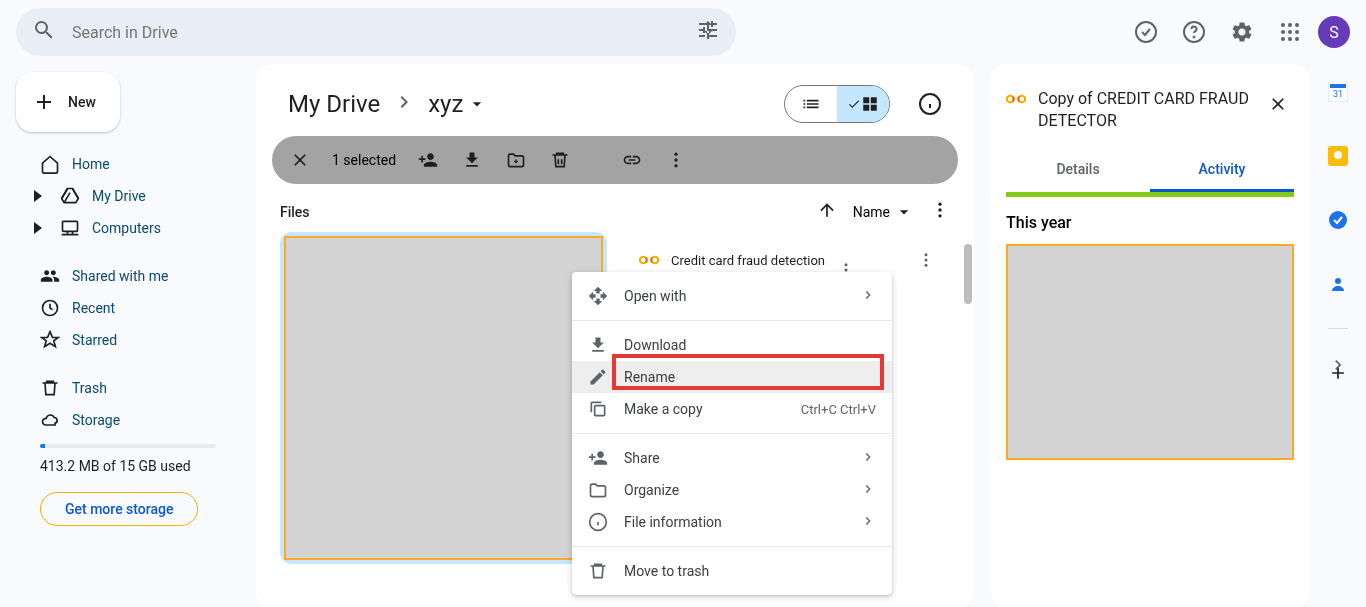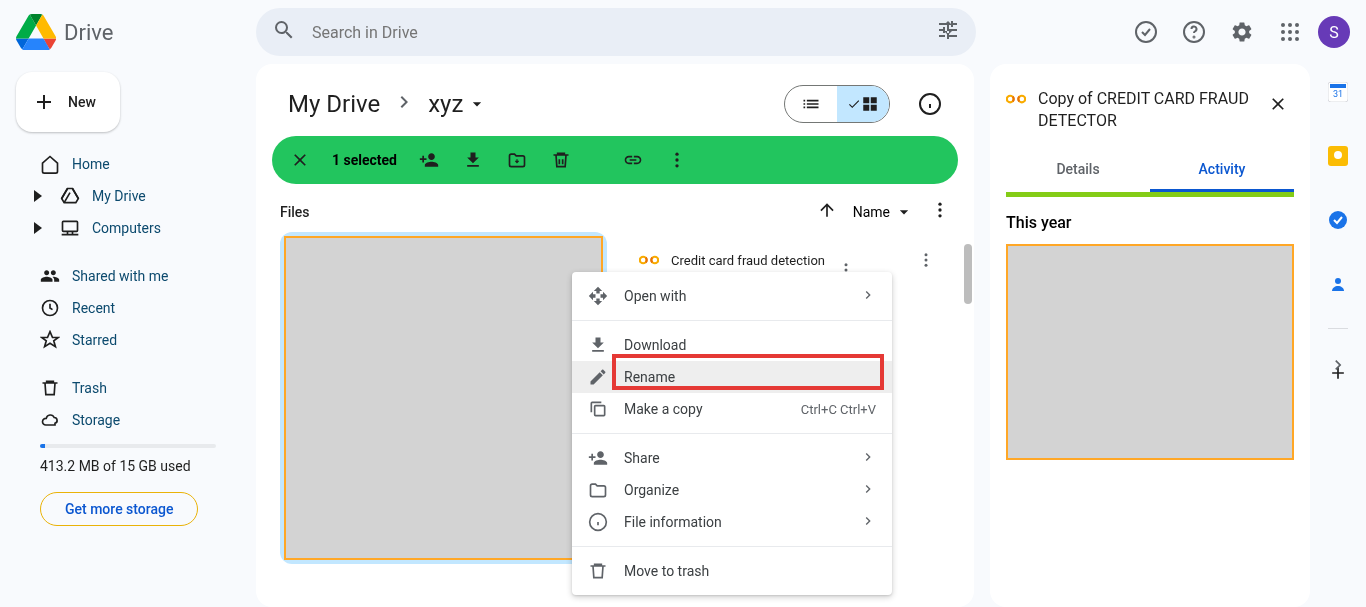--- a/index.html
+++ b/index.html
@@ -32,21 +32,21 @@
     .content { flex: 1; background: white; border-radius: 16px; padding: 16px 0; overflow: hidden; position: relative; }
     .breadcrumbs { display: flex; align-items: center; padding: 4px 24px 12px; gap: 4px; }
     .crumb { font-size: 24px; color: #1f1f1f; padding: 4px 8px; border-radius: 16px; cursor: pointer; }
     .crumb-arrow { color: #5f6368; }
     .crumb-current { display: flex; align-items: center; gap: 4px; }
     .view-toggle { margin-left: auto; display: flex; border: 1px solid #747775; border-radius: 24px; overflow: hidden; }
     .view-btn { width: 52px; height: 36px; display: flex; align-items: center; justify-content: center; cursor: pointer; }
     .view-btn.active { background: #c2e7ff; }
     .info-btn { margin-left: 16px; width: 40px; height: 40px; border-radius: 50%; display: flex; align-items: center; justify-content: center; cursor: pointer; color: #1f1f1f; }
     
-    .selection-bar { margin: 0 16px 16px; background: #22c55e; border-radius: 24px; height: 48px; display: flex; align-items: center; padding: 0 8px; gap: 4px; font-weight: bold; }
+    .selection-bar { margin: 0 16px 16px; background: #a3a3a3; border-radius: 24px; height: 48px; display: flex; align-items: center; padding: 0 8px; gap: 4px; }
     .sel-icon { width: 40px; height: 40px; border-radius: 50%; display: flex; align-items: center; justify-content: center; cursor: pointer; color: #1f1f1f; }
     .sel-text { font-size: 14px; margin: 0 8px; }
     
     .files-header { display: flex; align-items: center; padding: 0 24px 8px; }
     .files-label { font-size: 14px; font-weight: 500; color: #1f1f1f; }
     .sort-area { margin-left: auto; display: flex; align-items: center; gap: 16px; }
     .sort-btn { display: flex; align-items: center; gap: 4px; cursor: pointer; font-size: 14px; }
     
     .file-grid { display: flex; gap: 16px; padding: 0 24px; }
     .file-card { width: 330px; border-radius: 12px; overflow: hidden; position: relative; }
@@ -89,33 +89,20 @@
     
     .scrollbar { position: absolute; right: 2px; top: 180px; width: 8px; height: 60px; background: #bdbdbd; border-radius: 4px; }
     
     .colab-icon { display: inline-flex; }
     .colab-icon svg { width: 20px; height: 14px; }
   </style>
 </head>
 <body>
 
 <div class="header">
-  <div class="logo-area">
-    <div class="drive-logo">
-      <svg width="40" height="40" viewBox="0 0 87 78">
-          <path d="M6.6 66.85l3.85 6.65c.8 1.4 1.95 2.5 3.3 3.3L27.5 53H0c0 1.55.4 3.1 1.2 4.5z" fill="#0066da"></path>
-          <path d="M43.65 25L29.9 1.2c-1.35.8-2.5 1.9-3.3 3.3l-25.4 44A9.06 9.06 0 0 0 0 53h27.5z" fill="#00ac47"></path>
-          <path d="M73.55 76.8c1.35-.8 2.5-1.9 3.3-3.3l1.6-2.75L86.1 57.5c.8-1.4 1.2-2.95 1.2-4.5H59.8l5.85 11.5z" fill="#ea4335"></path>
-          <path d="M43.65 25L57.4 1.2C56.05.4 54.5 0 52.95 0h-18.6c-1.55 0-3.1.45-4.45 1.2z" fill="#00832d"></path>
-          <path d="M59.8 53H27.5L13.75 76.8c1.35.8 2.9 1.2 4.45 1.2h50.9c1.55 0 3.1-.45 4.45-1.2z" fill="#2684fc"></path>
-          <path d="M73.4 26.5l-12.7-22c-.8-1.4-1.95-2.5-3.3-3.3L43.65 25 59.8 53h27.45c0-1.55-.4-3.1-1.2-4.5z" fill="#ffba00"></path>
-        </svg>
-    </div>
-    <span class="drive-text">Drive</span>
-  </div>
   <div class="search-bar">
     <span><svg width="24" height="24" viewBox="0 0 24 24" fill="#5f6368">
           <path d="M15.5 14h-.79l-.28-.27A6.471 6.471 0 0 0 16 9.5 6.5 6.5 0 1 0 9.5 16c1.61 0 3.09-.59 4.23-1.57l.27.28v.79l5 4.99L20.49 19l-4.99-5zm-6 0C7.01 14 5 11.99 5 9.5S7.01 5 9.5 5 14 7.01 14 9.5 11.99 14 9.5 14z"></path>
         </svg></span>
     <input class="search-input" placeholder="Search in Drive" style="">
     <span><svg width="24" height="24" viewBox="0 0 24 24" fill="#5f6368">
           <path d="M7 11h4v2H7v3l-4-4 4-4v3zm6 2h4v-2h-4V8l4 4-4 4v-3z" transform="rotate(90 12 12)"></path>
           <path d="M3 17v2h6v-2H3zM3 5v2h10V5H3zm10 16v-2h8v-2h-8v-2h-2v6h2zM7 9v2H3v2h4v2h2V9H7zm14 4v-2H11v2h10zm-6-4h2V7h4V5h-4V3h-2v6z"></path>
         </svg></span>
   </div>

